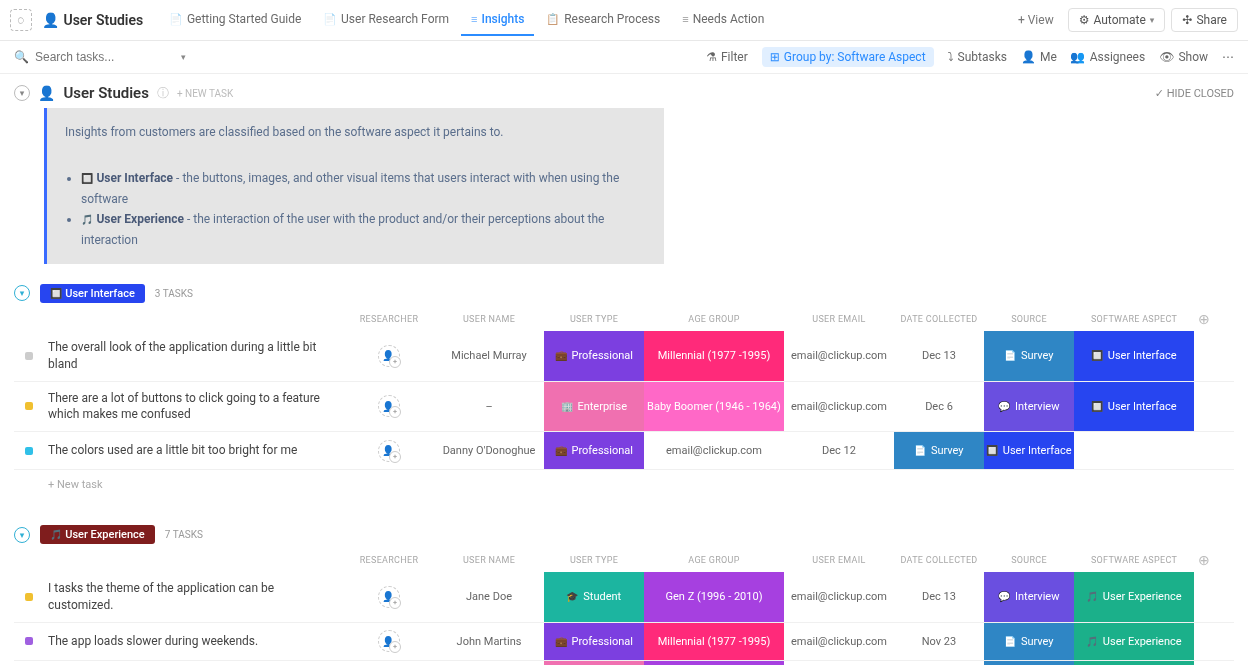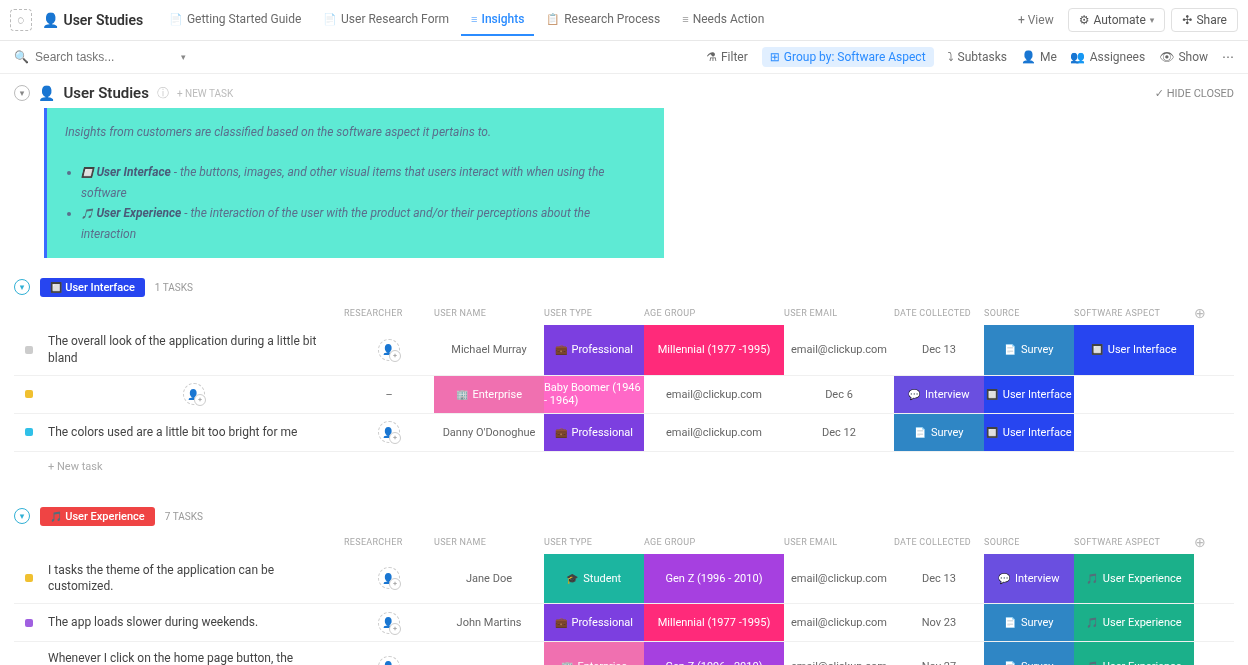--- a/index.html
+++ b/index.html
@@ -21,30 +21,30 @@
 .search-wrap input { border: none; outline: none; font-size: 12px; color: #7f1d1d; width: 140px; }
 .toolbar-right { display: flex; gap: 14px; align-items: center; font-size: 12px; color: #666; }
 .tool-item { display: flex; align-items: center; gap: 4px; cursor: pointer; }
 .tool-item.pill { background: #e1efff; color: #2b8cff; padding: 3px 8px; border-radius: 4px; }
 .main { padding: 10px 14px 20px; }
 .header-row { display: flex; align-items: center; gap: 8px; margin-bottom: 6px; }
 .col-circ { width: 16px; height: 16px; border: 1.5px solid #bbb; border-radius: 50%; display: inline-flex; align-items: center; justify-content: center; font-size: 9px; color: #888; }
 .h-title { font-size: 15px; font-weight: 600; color: #333; }
 .new-task-hdr { color: #bbb; font-size: 10px; cursor: pointer; }
 .hide-closed { margin-left: auto; color: #888; font-size: 11px; cursor: pointer; }
-.info-card { background: #5eead4; border-left: 3px solid #3a6bff; padding: 14px 18px; margin: 6px 0 20px 30px; max-width: 620px; color: #5a6e8c; line-height: 1.7; font-style: italic; }
+.info-card { background: #e5e5e5; border-left: 3px solid #3a6bff; padding: 14px 18px; margin: 6px 0 20px 30px; max-width: 620px; color: #5a6e8c; line-height: 1.7; }
 .info-card b { color: #4a5a78; }
-.info-card ul { margin-top: 20px; padding-left: 16px; }
+.info-card ul { margin-top: 26px; padding-left: 16px; }
 .info-card li { list-style: disc; }
 .group-header { display: flex; align-items: center; gap: 10px; margin: 8px 0 4px; }
 .grp-toggle { width: 16px; height: 16px; border: 1.5px solid #31b0d5; border-radius: 50%; color: #31b0d5; font-size: 9px; display: flex; align-items: center; justify-content: center; cursor: pointer; }
 .grp-pill { padding: 3px 10px; border-radius: 3px; color: #fff; font-size: 11px; font-weight: 500; }
 .grp-count { color: #999; font-size: 10px; }
 .col-headers { display: grid; grid-template-columns: 30px 300px 90px 110px 100px 140px 110px 90px 90px 120px 20px; font-size: 9px; color: #a8a8a8; text-transform: uppercase; letter-spacing: .3px; padding: 4px 0; align-items: center; }
-.col-headers > div { }
+.col-headers > div { text-align: center; }
 .col-headers .task-h { text-align: left; }
 .add-col { font-size: 14px; color: #bbb; cursor: pointer; }
 .row { display: grid; grid-template-columns: 30px 300px 90px 110px 100px 140px 110px 90px 90px 120px 20px; align-items: stretch; border-bottom: 1px solid #f0f0f0; min-height: 38px; }
 .status-dot { width: 8px; height: 8px; border-radius: 2px; margin: auto; }
 .task-name { padding: 8px 6px 8px 4px; font-size: 12px; color: #444; line-height: 1.4; display: flex; align-items: center; }
 .avatar { width: 22px; height: 22px; border-radius: 50%; border: 1px dashed #ccc; margin: auto; display: flex; align-items: center; justify-content: center; font-size: 10px; color: #bbb; position: relative; }
 .avatar::after { content: '+'; position: absolute; bottom: -2px; right: -2px; width: 10px; height: 10px; background: #fff; border: 1px solid #ccc; border-radius: 50%; font-size: 8px; line-height: 9px; text-align: center; color: #888; }
 .txt-cell { display: flex; align-items: center; justify-content: center; font-size: 11px; color: #666; }
 .tag-cell { display: flex; align-items: center; justify-content: center; color: #fff; font-size: 11px; gap: 4px; }
 .new-task-row { color: #aaa; font-size: 11px; padding: 8px 0 8px 34px; cursor: pointer; }
@@ -143,21 +143,21 @@
     <ul>
       <li><span class="sm-ico">🔲</span> <b>User Interface</b><span> - the buttons, images, and other visual items that users interact with when using the software</span></li>
       <li><span class="sm-ico">🎵</span> <b>User Experience</b><span> - the interaction of the user with the product and/or their perceptions about the interaction</span></li>
     </ul>
   </div>
 
   <div id="groups">
       <div class="group-header">
     <span class="grp-toggle">▾</span>
     <span class="grp-pill" style="background:#2745f0"><span class="sm-ico">🔲</span> User Interface</span>
-    <span class="grp-count">1 TASKS</span>
+    <span class="grp-count">3 TASKS</span>
       </div>
       <div class="col-headers">
         <div></div>
         <div class="task-h"></div>
     <div>RESEARCHER</div>
     <div>USER NAME</div>
     <div>USER TYPE</div>
     <div>AGE GROUP</div>
     <div>USER EMAIL</div>
     <div>DATE COLLECTED</div>
@@ -179,20 +179,21 @@
       <div class="txt-cell">email@clickup.com</div>
       <div class="txt-cell">Dec 13</div>
       <div class="tag-cell" style="background:#2f86c5"><span class="sm-ico">📄</span>Survey</div>
       <div class="tag-cell" style="background:#2745f0"><span class="sm-ico">🔲</span>User Interface</div>
       <div></div>
       </div>
       <div class="row">
       <div style="display:flex">
           <span class="status-dot" style="background:#f0c030"></span>
         </div>
+      <div class="task-name">There are a lot of buttons to click going to a feature which makes me confused</div>
       <div style="display:flex">
           <span class="avatar">👤</span>
         </div>
       <div class="txt-cell">–</div>
       <div class="tag-cell" style="background:#f070b0"><span class="sm-ico">🏢</span>Enterprise</div>
       <div class="tag-cell" style="background:#ff68c7">Baby Boomer (1946 - 1964)</div>
       <div class="txt-cell">email@clickup.com</div>
       <div class="txt-cell">Dec 6</div>
       <div class="tag-cell" style="background:#6a4fe0"><span class="sm-ico">💬</span>Interview</div>
       <div class="tag-cell" style="background:#2745f0"><span class="sm-ico">🔲</span>User Interface</div>
@@ -211,21 +212,21 @@
       <div class="txt-cell">email@clickup.com</div>
       <div class="txt-cell">Dec 12</div>
       <div class="tag-cell" style="background:#2f86c5"><span class="sm-ico">📄</span>Survey</div>
       <div class="tag-cell" style="background:#2745f0"><span class="sm-ico">🔲</span>User Interface</div>
       <div></div>
       </div>
       <div class="new-task-row">+ New task</div>
       <div style="height: 18px;"></div>
       <div class="group-header">
     <span class="grp-toggle">▾</span>
-    <span class="grp-pill" style="background:#ef4444"><span class="sm-ico">🎵</span> User Experience</span>
+    <span class="grp-pill" style="background:#7f1d1d"><span class="sm-ico">🎵</span> User Experience</span>
     <span class="grp-count">7 TASKS</span>
       </div>
       <div class="col-headers">
         <div></div>
         <div class="task-h"></div>
     <div>RESEARCHER</div>
     <div>USER NAME</div>
     <div>USER TYPE</div>
     <div>AGE GROUP</div>
     <div>USER EMAIL</div>

